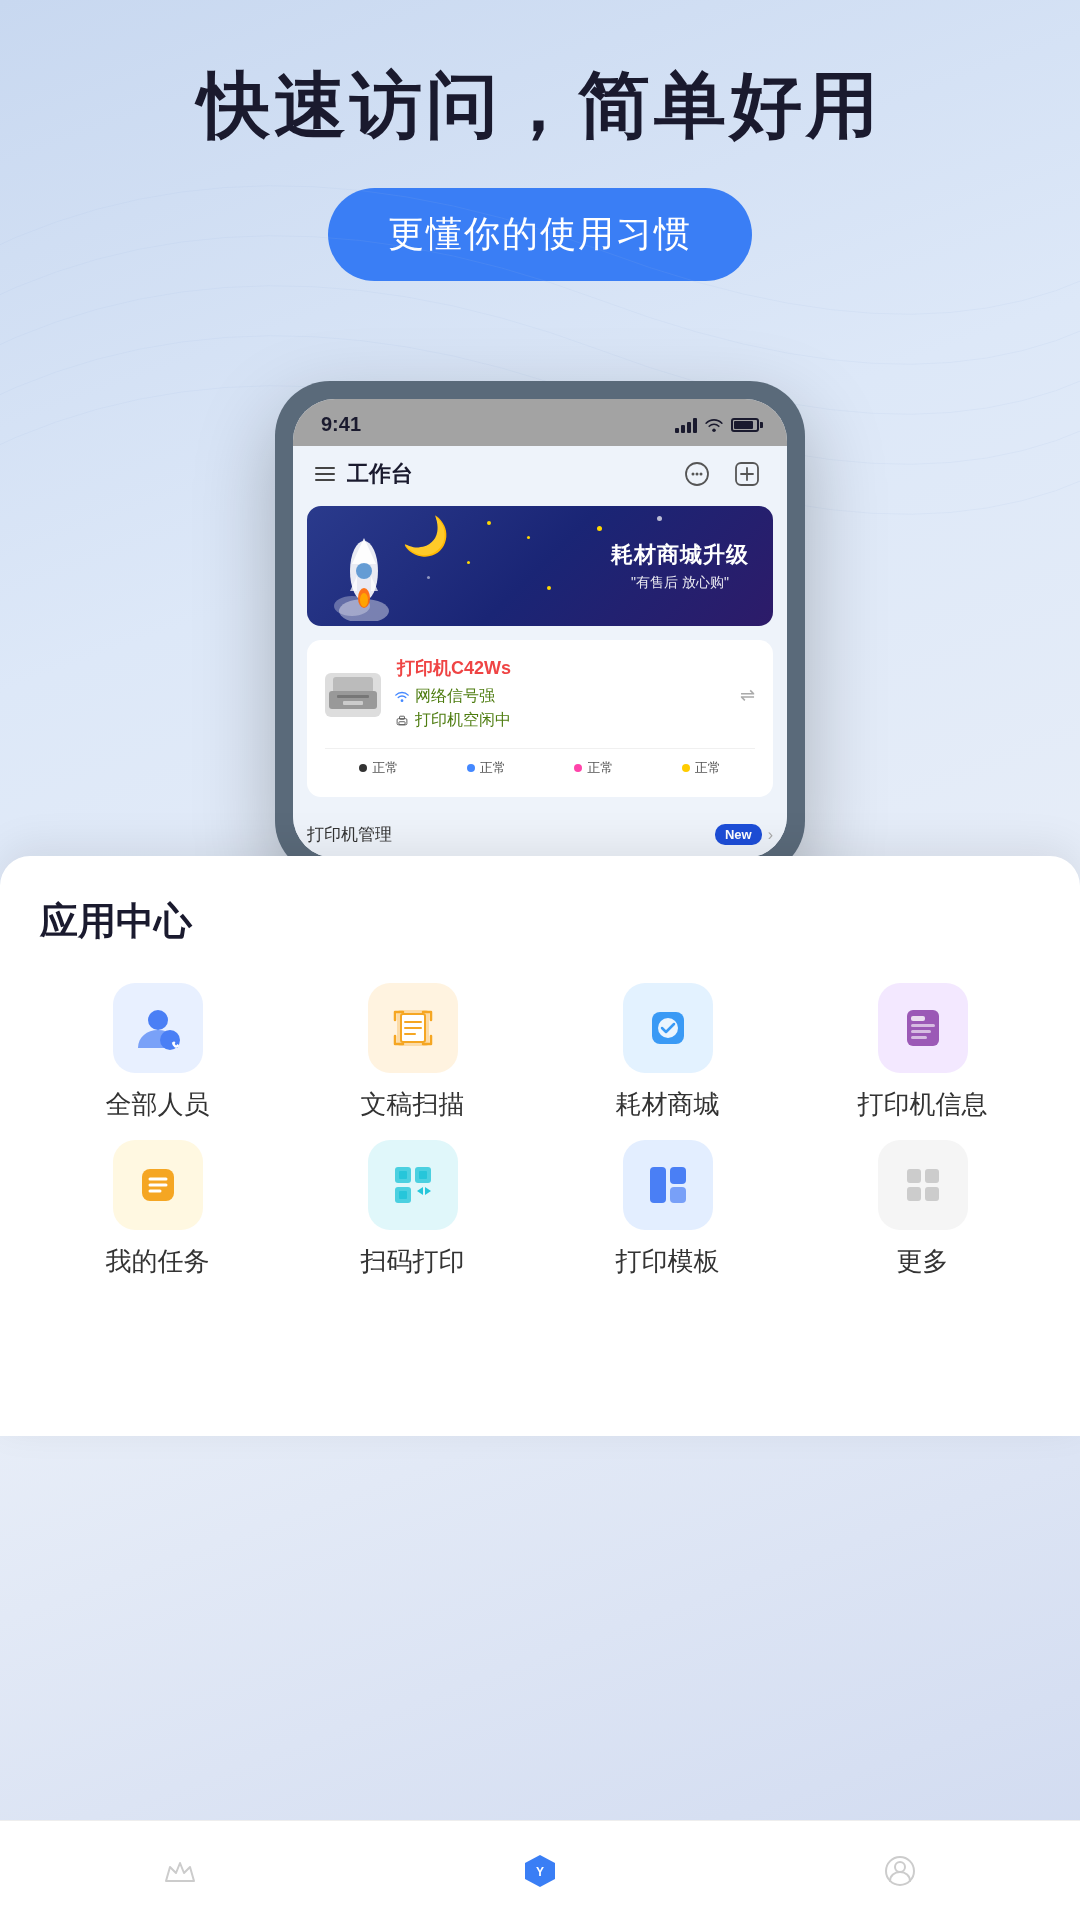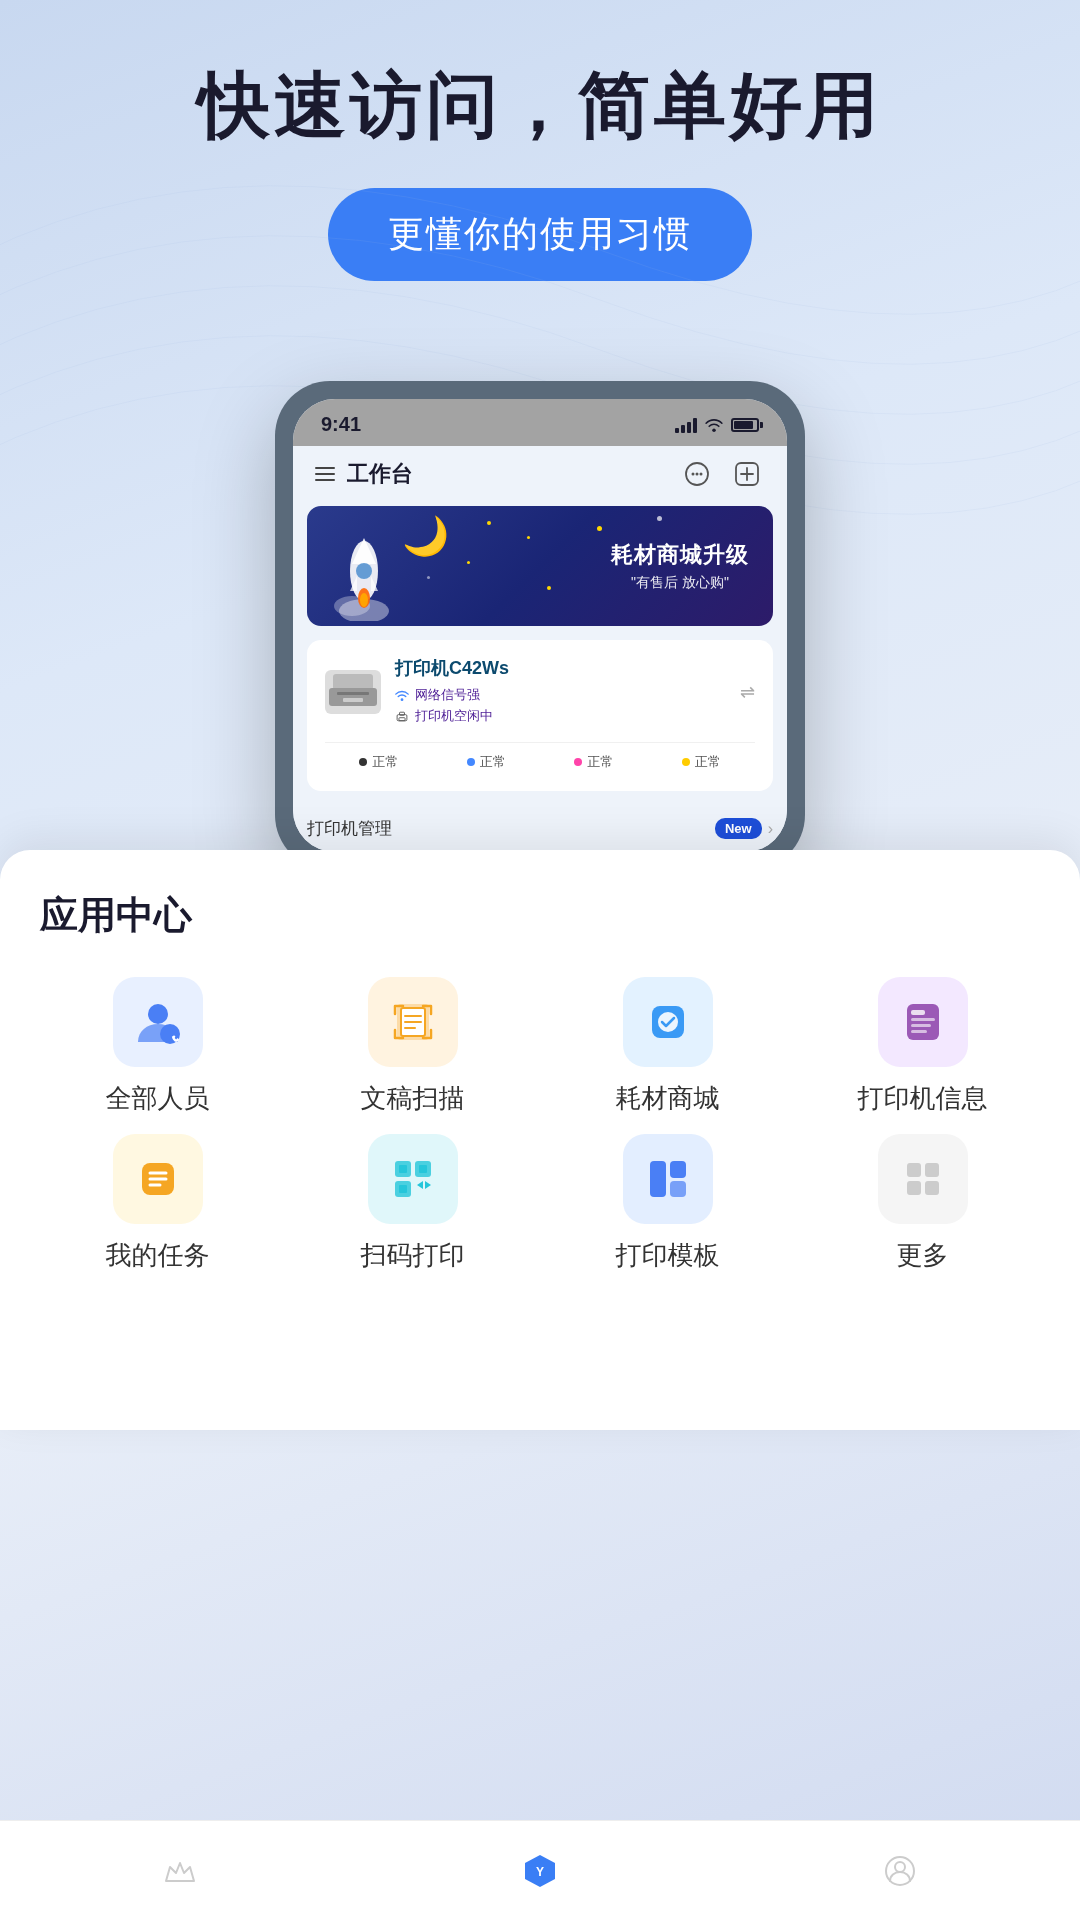--- a/index.html
+++ b/index.html
@@ -255,31 +255,31 @@
       height: 44px;
       background: #ddd;
       border-radius: 6px;
       position: relative;
       overflow: hidden;
     }
 
     .printer-details .printer-name {
       font-size: 18px;
       font-weight: 600;
-      color: #0c4a6e;
+      color: #ef4444;
       margin-bottom: 6px;
       text-align: right;
     }
 
     .printer-status-line {
       display: flex;
       align-items: center;
       gap: 6px;
-      font-size: 13px;
-      color: #4c1d95;
+      font-size: 16px;
+      color: #4d7c0f;
       margin-bottom: 3px;
     }
 
     .printer-switch {
       color: #aaa;
       font-size: 18px;
     }
 
     
     .ink-levels {

